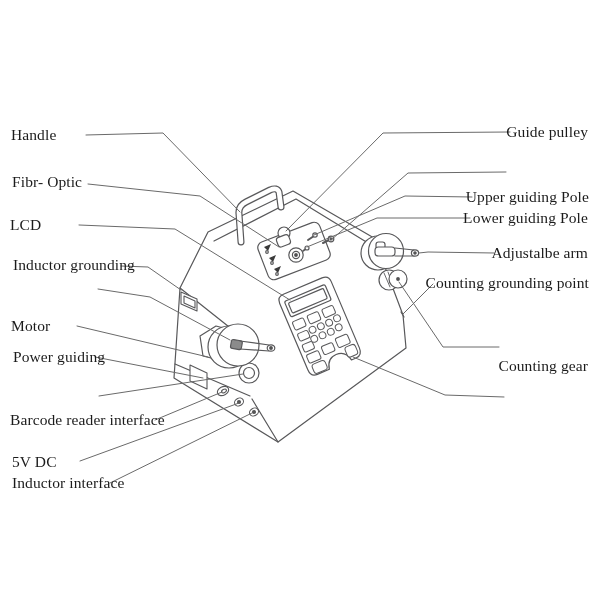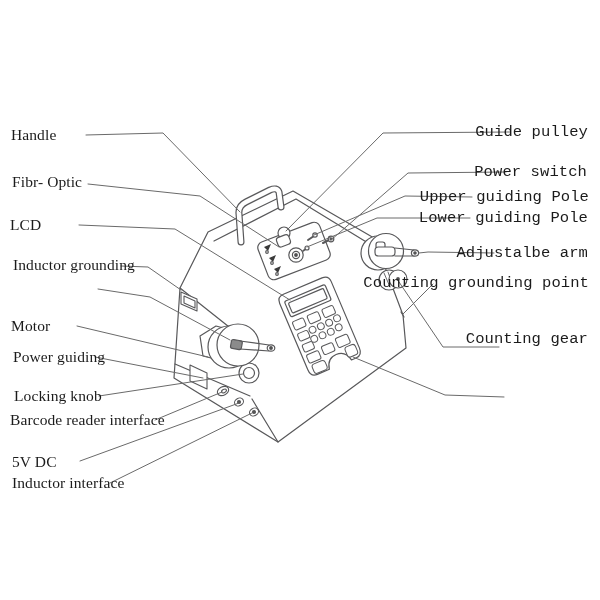--- a/index.html
+++ b/index.html
@@ -5,21 +5,21 @@
   html,body{margin:0;padding:0;background:#fff;}
   #canvas{
     position:relative;width:600px;height:600px;background:#fff;overflow:hidden;
     font-family:"Liberation Serif","DejaVu Serif",serif;
   }
   #drawing{position:absolute;left:0;top:0;}
   .lbl{
     position:absolute;font-size:15.5px;line-height:18px;color:#1b1b1b;
     white-space:nowrap;letter-spacing:0.1px;
   }
-  .lbl.right{text-align:center;font-family:Liberation Mono, monospace;}
+  .lbl.right{text-align:center;}
 </style>
 </head>
 <body>
 
 <div id="canvas">
 
   <svg id="drawing" width="600" height="600" viewBox="0 0 600 600">
 
     <g fill="#ffffff" stroke="#58585a" stroke-width="1.2" stroke-linejoin="round" stroke-linecap="round">
       <polygon points="174,378 180,288 208,232 293,191 374,238 403,315 406,348 278,442"></polygon>
@@ -167,26 +167,24 @@
       <polyline points="504,397 445,395 353,357"></polyline>
     </g>
   </svg>
 
   <div class="lbl" style="left:11px;top:126px">Handle</div>
   <div class="lbl" style="left:12px;top:173px">Fibr- Optic</div>
   <div class="lbl" style="left:10px;top:216px">LCD</div>
   <div class="lbl" style="left:13px;top:256px">Inductor grounding</div>
   <div class="lbl" style="left:11px;top:317px">Motor</div>
   <div class="lbl" style="left:13px;top:348px">Power guiding</div>
-  <div class="lbl" style="left:14px;top:387px">Locking knob</div>
   <div class="lbl" style="left:10px;top:411px">Barcode reader interface</div>
   <div class="lbl" style="left:12px;top:453px">5V DC</div>
   <div class="lbl" style="left:12px;top:474px">Inductor interface</div>
 
   <div class="lbl right" style="right:12px;top:123px">Guide pulley</div>
-  <div class="lbl right" style="right:13px;top:163px">Power switch</div>
   <div class="lbl right" style="right:11px;top:188px">Upper guiding Pole</div>
   <div class="lbl right" style="right:12px;top:244px">Adjustalbe arm</div>
   <div class="lbl right" style="right:12px;top:209px">Lower guiding Pole</div>
   <div class="lbl right" style="right:11px;top:274px">Counting grounding point</div>
-  <div class="lbl right" style="right:12px;top:330px">Counting gear</div>
+  <div class="lbl right" style="right:12px;top:357px">Counting gear</div>
 
 </div>
 
 </body></html>

